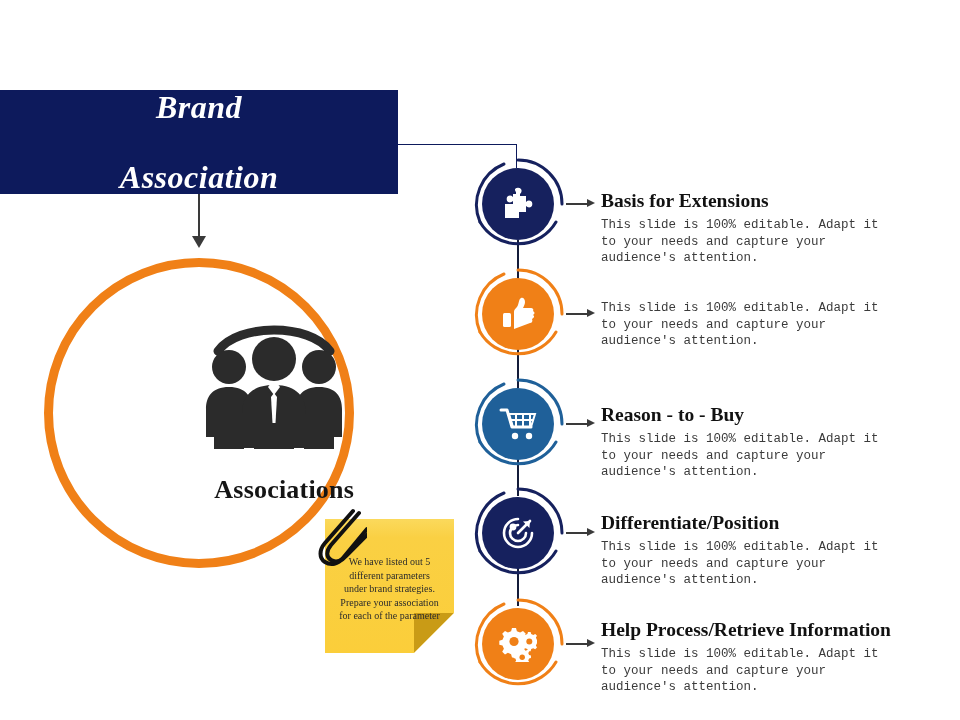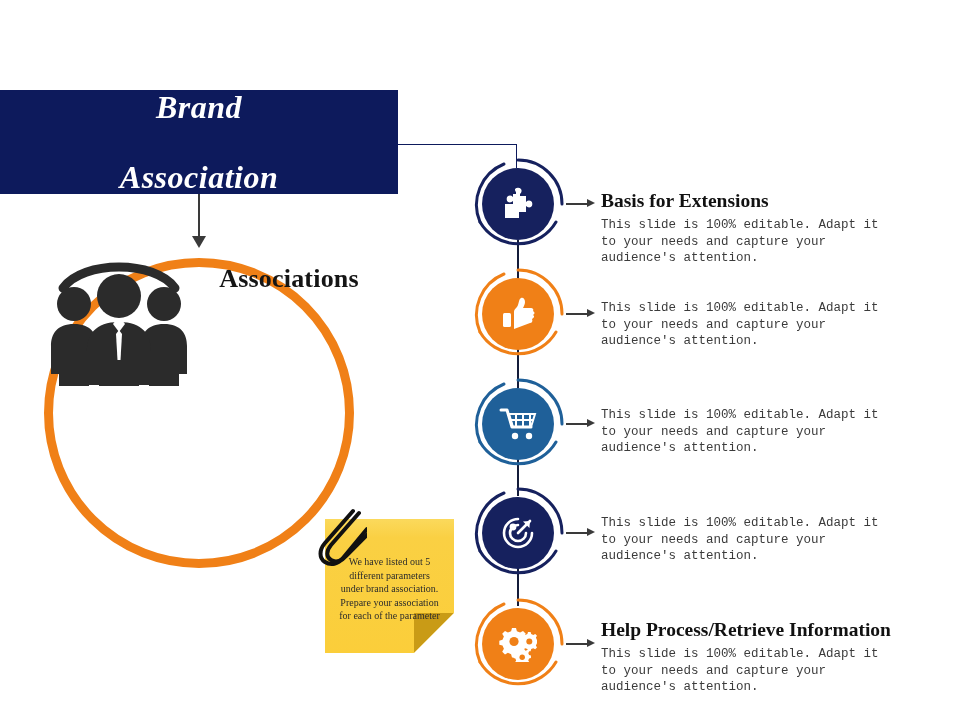--- a/index.html
+++ b/index.html
@@ -97,22 +97,22 @@
     box-sizing: border-box;
     background: transparent;
   }
   .people-wrap {
     position: absolute;
     left: 44px;
     top: 258px;
     width: 310px;
     height: 310px;
     display: flex;
-    flex-direction: row;
-    align-items: flex-start;
+    flex-direction: column;
+    align-items: flex-end;
     justify-content: center;
     gap: 20px;
   }
   .people-svg { display: block; }
   .assoc-label {
     font-family: "Liberation Serif", serif;
     font-weight: bold;
     font-size: 26px;
     color: #151515;
     margin-top: 6px;
@@ -275,21 +275,21 @@
     <div class="assoc-label">Associations</div>
   </div>
 
   <div class="sticky">
     <div class="sticky-body"></div>
     <div class="sticky-fold-shade"></div>
     <div class="sticky-fold"></div>
     <div class="sticky-text">
       <div>We have listed out 5</div>
       <div>different parameters</div>
-      <div>under brand association.</div>
+      <div>under brand strategies.</div>
       <div>Prepare your association</div>
       <div>for each of the parameter</div>
     </div>
     <div class="clip">
       <svg width="60" height="60" viewBox="0 0 60 60" aria-hidden="true">
         <path d="M46 4 L18 36 c-6 7 -6 15 0 19 c6 4 13 2 18 -4 L60 22" stroke="#111111" stroke-width="4" fill="none" stroke-linecap="round"></path>
         <path d="M52 6 L24 38 c-5 6 -5 12 0 15 c5 3 11 1 15 -4 L64 24" stroke="#111111" stroke-width="4" fill="none" stroke-linecap="round"></path>
       </svg>
     </div>
   </div>
@@ -356,20 +356,21 @@
         <circle cx="16" cy="29" r="3.2" fill="#ffffff"></circle>
         <circle cx="30" cy="29" r="3.2" fill="#ffffff"></circle>
       </svg>
     </div>
   </div>
   <div class="arrow-row" style="left:566px; top:419px;">
     <div class="arrow-stem"></div>
     <div class="arrow-head"></div>
   </div>
   <div class="text-block" style="top:393px;">
+    <div class="item-title">Reason - to - Buy</div>
     <div class="item-desc">This slide is 100% editable. Adapt it to your needs and capture your audience's attention.</div>
   </div>
 
   <div class="node" style="top:485px;">
     <svg class="ring-svg" width="96" height="96" viewBox="0 0 96 96" aria-hidden="true">
       <path d="M48 4 A44 44 0 0 1 92 48" stroke="#16215e" stroke-width="3" fill="none" stroke-linecap="round"></path>
       <path d="M86 66 A44 44 0 0 1 10 66" stroke="#16215e" stroke-width="3" fill="none" stroke-linecap="round"></path>
       <path d="M10 66 A44 44 0 0 1 34 8" stroke="#16215e" stroke-width="3" fill="none" stroke-linecap="round"></path>
     </svg>
     <div class="node-core" style="background:#16215e;">
@@ -380,20 +381,21 @@
         <path d="M30 6 l-7 0.6 l6.4 6.4 z" fill="#ffffff"></path>
         <circle cx="13" cy="12" r="3.4" fill="#ffffff"></circle>
       </svg>
     </div>
   </div>
   <div class="arrow-row" style="left:566px; top:528px;">
     <div class="arrow-stem"></div>
     <div class="arrow-head"></div>
   </div>
   <div class="text-block" style="top:501px;">
+    <div class="item-title">Differentiate/Position</div>
     <div class="item-desc">This slide is 100% editable. Adapt it to your needs and capture your audience's attention.</div>
   </div>
 
   <div class="node" style="top:596px;">
     <svg class="ring-svg" width="96" height="96" viewBox="0 0 96 96" aria-hidden="true">
       <path d="M48 4 A44 44 0 0 1 92 48" stroke="#F08017" stroke-width="3" fill="none" stroke-linecap="round"></path>
       <path d="M86 66 A44 44 0 0 1 10 66" stroke="#F08017" stroke-width="3" fill="none" stroke-linecap="round"></path>
       <path d="M10 66 A44 44 0 0 1 34 8" stroke="#F08017" stroke-width="3" fill="none" stroke-linecap="round"></path>
     </svg>
     <div class="node-core" style="background:#F08017;">

